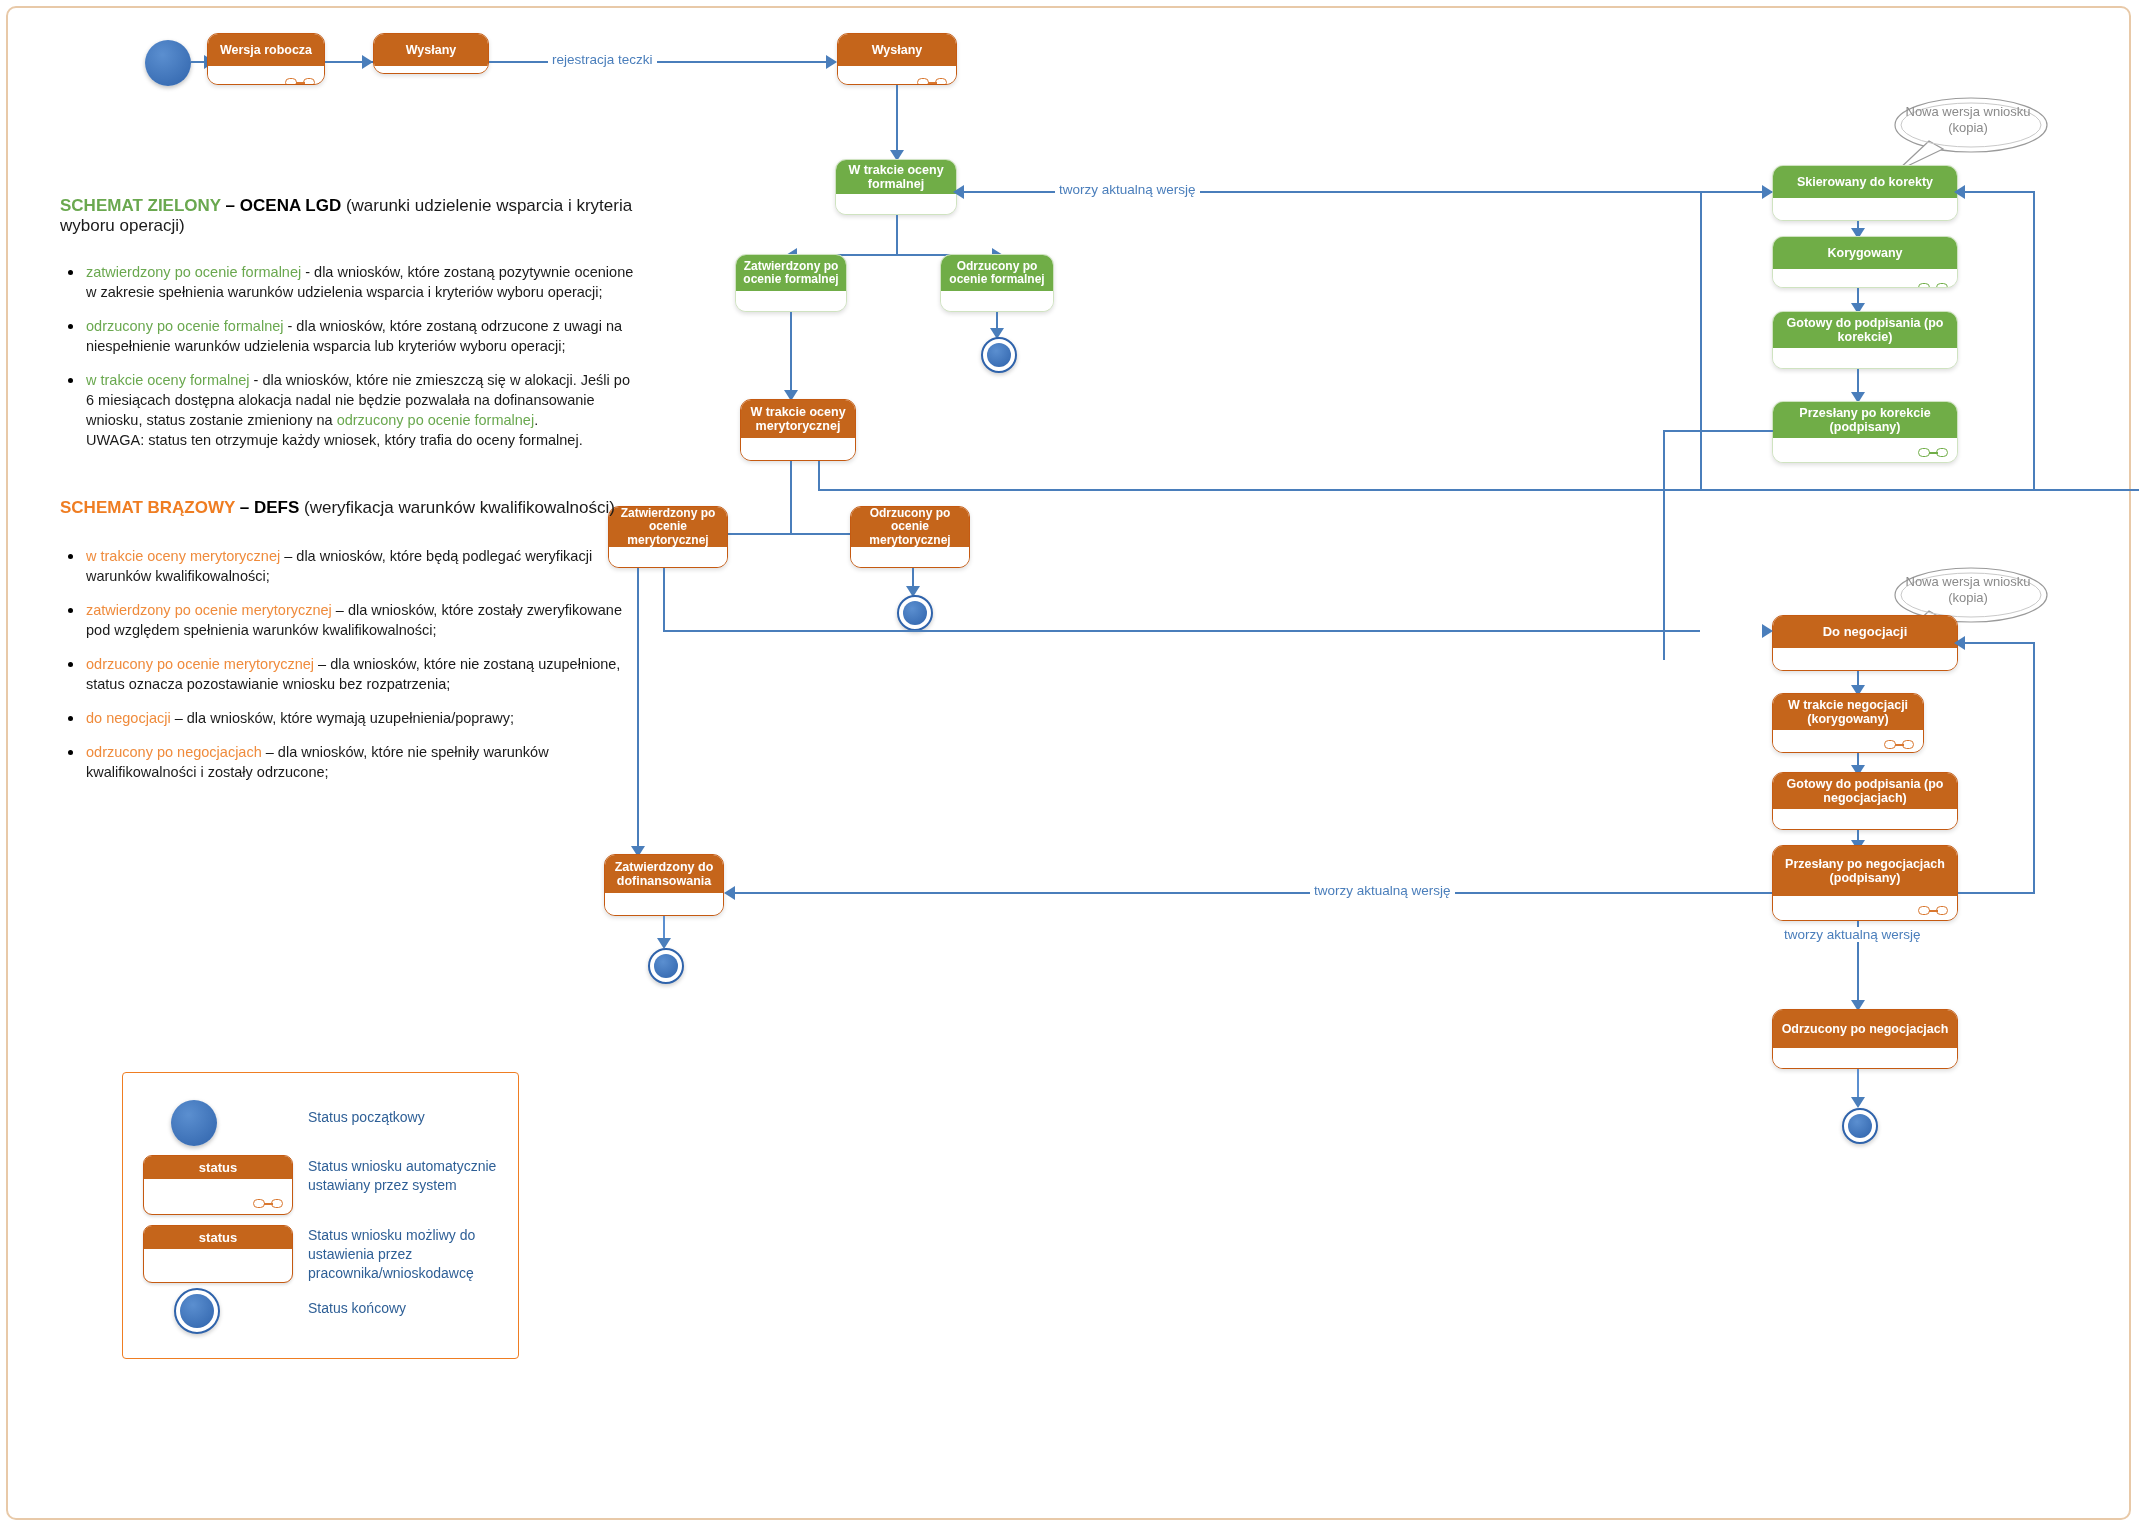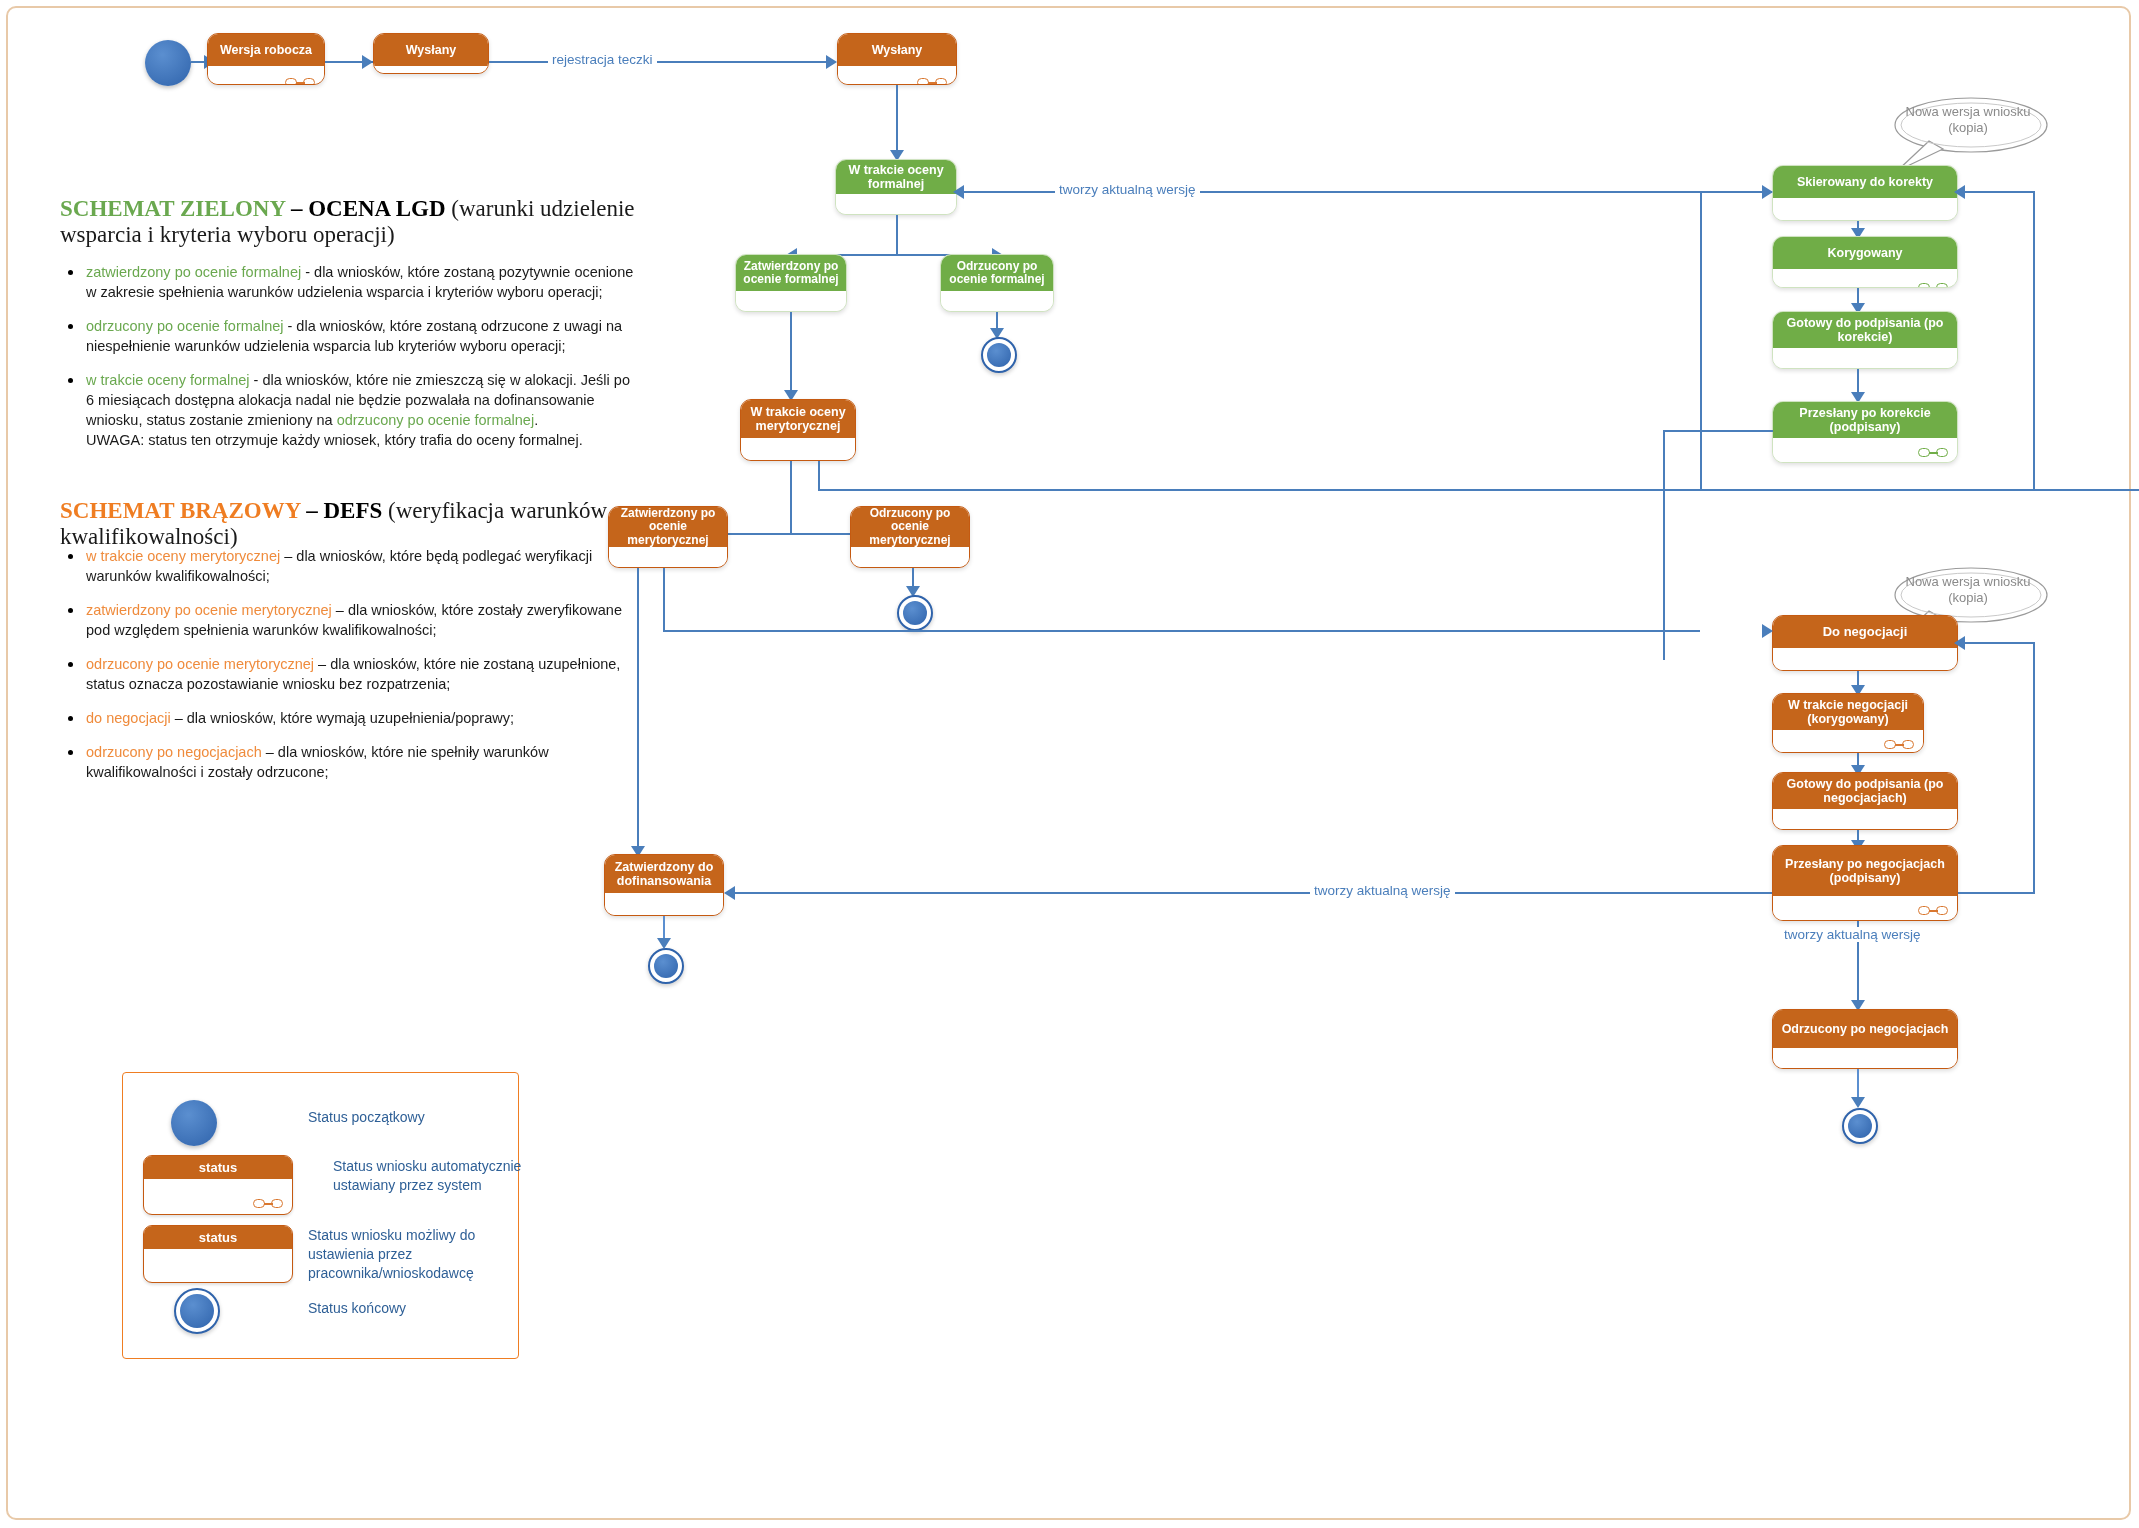--- a/index.html
+++ b/index.html
@@ -50,21 +50,21 @@
   .edge-label{position:absolute;color:#4a7ebb;font-size:13.5px;background:#fff;padding:0 4px;white-space:nowrap;}
 
   
   .callout{position:absolute;color:#8a8a8a;font-size:13px;text-align:center;line-height:1.25;
            display:flex;align-items:center;justify-content:center;}
   .callout svg{position:absolute;left:0;top:0;}
   .callout span{position:relative;z-index:2;}
 
   
   .legend-text{position:absolute;font-size:14.5px;color:#1a1a1a;line-height:1.38;}
-  .heading{position:absolute;font-size:23px;color:#1a1a1a;font-weight:normal;font-family:Liberation Serif, serif;}
+  .heading{position:absolute;font-size:17px;color:#1a1a1a;font-weight:normal;}
   .heading b.grn{color:#6aa84f;font-weight:bold;}
   .heading b.org{color:#ef7d22;font-weight:bold;}
   .heading b.blk{color:#000;font-weight:bold;}
   ul.bl{list-style:none;margin:0;padding:0;}
   ul.bl li{position:relative;padding-left:26px;margin-bottom:14px;}
   ul.bl li:before{content:"";position:absolute;left:8px;top:8px;width:5px;height:5px;border-radius:50%;background:#000;}
   .kw-green{color:#6aa84f;}
   .kw-orange{color:#ef8b3c;}
 
   
@@ -377,21 +377,21 @@
     <div class="lg-node" style="left:20px;top:82px;width:150px;height:60px;">
       <div class="hdr">status</div>
       <div class="body" style="position:relative;height:34px;">
         <div class="link-glyph">
             <i class="a"></i>
             <u></u>
             <i class="b"></i>
           </div>
       </div>
     </div>
-    <div class="lg-label" style="left:185px;top:84px;width:190px;margin-left:25px;">Status wniosku automatycznie ustawiany przez system</div>
+    <div class="lg-label" style="left:185px;top:84px;width:190px;">Status wniosku automatycznie ustawiany przez system</div>
 
     <div class="lg-node" style="left:20px;top:152px;width:150px;height:58px;">
       <div class="hdr">status</div>
       <div class="body" style="height:32px;"></div>
     </div>
     <div class="lg-label" style="left:185px;top:153px;width:195px;">Status wniosku możliwy do ustawienia przez pracownika/wnioskodawcę</div>
 
     <div class="end-dot" style="left:51px;top:215px;width:42px;height:42px;">
         <span></span>
       </div>

